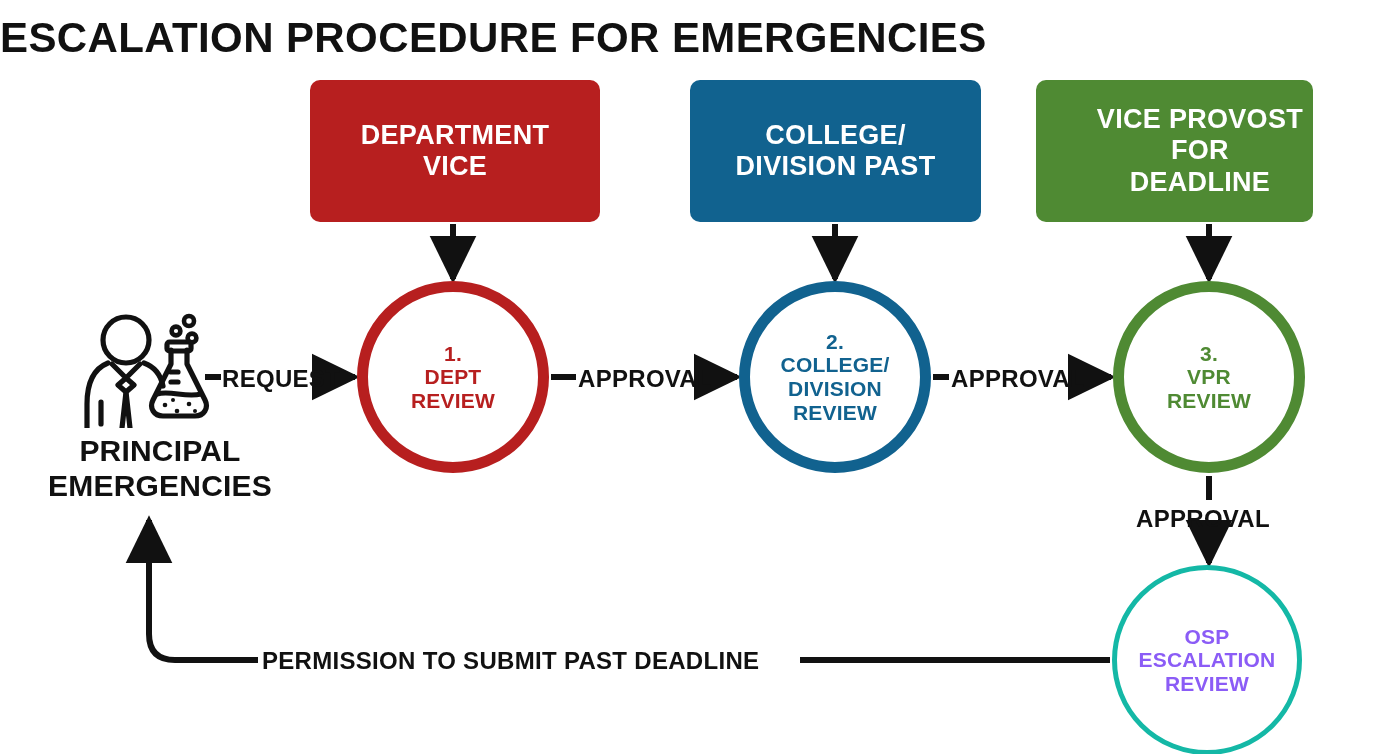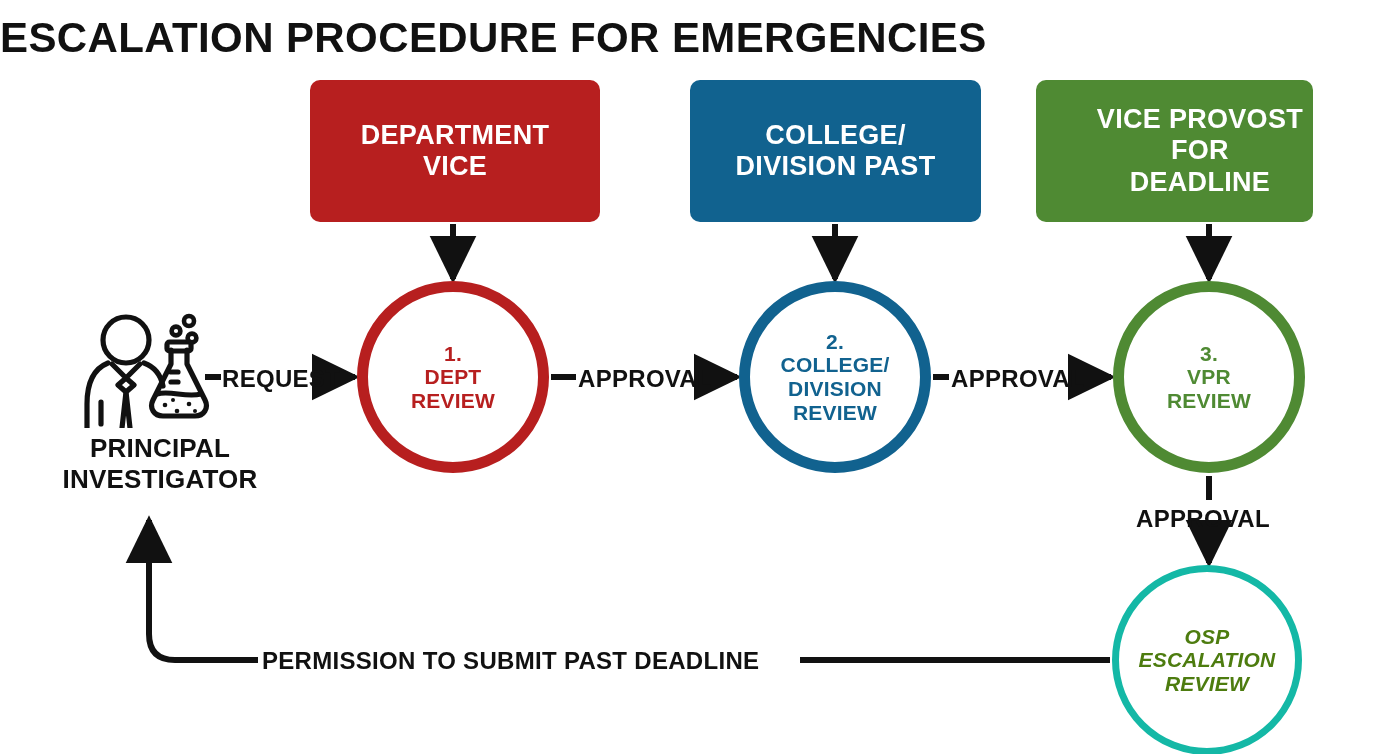--- a/index.html
+++ b/index.html
@@ -45,29 +45,29 @@
     box-sizing:border-box;
     display:flex;align-items:center;justify-content:center;
     text-align:center;
     font-weight:bold;
     line-height:1.12;
     letter-spacing:0.2px;
   }
   #circ-dept   {left:357px; top:281px; width:192px;height:192px;border:11px solid #B71F1F;color:#B71F1F;font-size:21px;}
   #circ-college{left:739px; top:281px; width:192px;height:192px;border:11px solid #11628F;color:#11628F;font-size:21px;}
   #circ-vpr    {left:1113px;top:281px; width:192px;height:192px;border:11px solid #4F8A33;color:#4F8A33;font-size:21px;}
-  #circ-osp    {left:1112px;top:565px; width:190px;height:190px;border:7px solid #14b8a6;color:#4d7c0f;font-size:21px;font-style:italic;}
+  #circ-osp    {left:1112px;top:565px; width:190px;height:190px;border:5px solid #14b8a6;color:#8b5cf6;font-size:21px;}
   #circ-osp .ctext{width:210px;}
 
   
   #pi-icon{left:82px;top:312px;width:128px;height:116px;}
   #pi-label{
     left:10px;top:433px;width:300px;
     text-align:center;
-    font-size:26px;font-weight:bold;color:#111111;
+    font-size:30px;font-weight:bold;color:#111111;
     line-height:1.18;letter-spacing:0.2px;
   }
 
   
   .conn-label{
     font-size:24px;font-weight:bold;color:#111111;
     letter-spacing:0.3px;white-space:nowrap;
   }
   #lbl-request  {left:222px;top:365px;}
   #lbl-approval1{left:578px;top:365px;}
@@ -197,21 +197,21 @@
     </g>
     <g fill="none" stroke="#111111" stroke-width="4.6">
       <circle cx="107" cy="9" r="5"></circle>
       <circle cx="94" cy="19" r="4.4"></circle>
       <circle cx="110" cy="26" r="4.4"></circle>
     </g>
   </svg>
 
   <div class="abs" id="pi-label">
     <span>PRINCIPAL</span><br>
-    <span>INVESTIGATOR</span>
+    <span>EMERGENCIES</span>
   </div>
 
   <div class="abs conn-label" id="lbl-request">REQUEST</div>
   <div class="abs conn-label" id="lbl-approval1">APPROVAL</div>
   <div class="abs conn-label" id="lbl-approval2">APPROVAL</div>
   <div class="abs conn-label" id="lbl-approval3">APPROVAL</div>
   <div class="abs conn-label" id="lbl-permission">PERMISSION TO SUBMIT PAST DEADLINE</div>
 
 </div>
 

